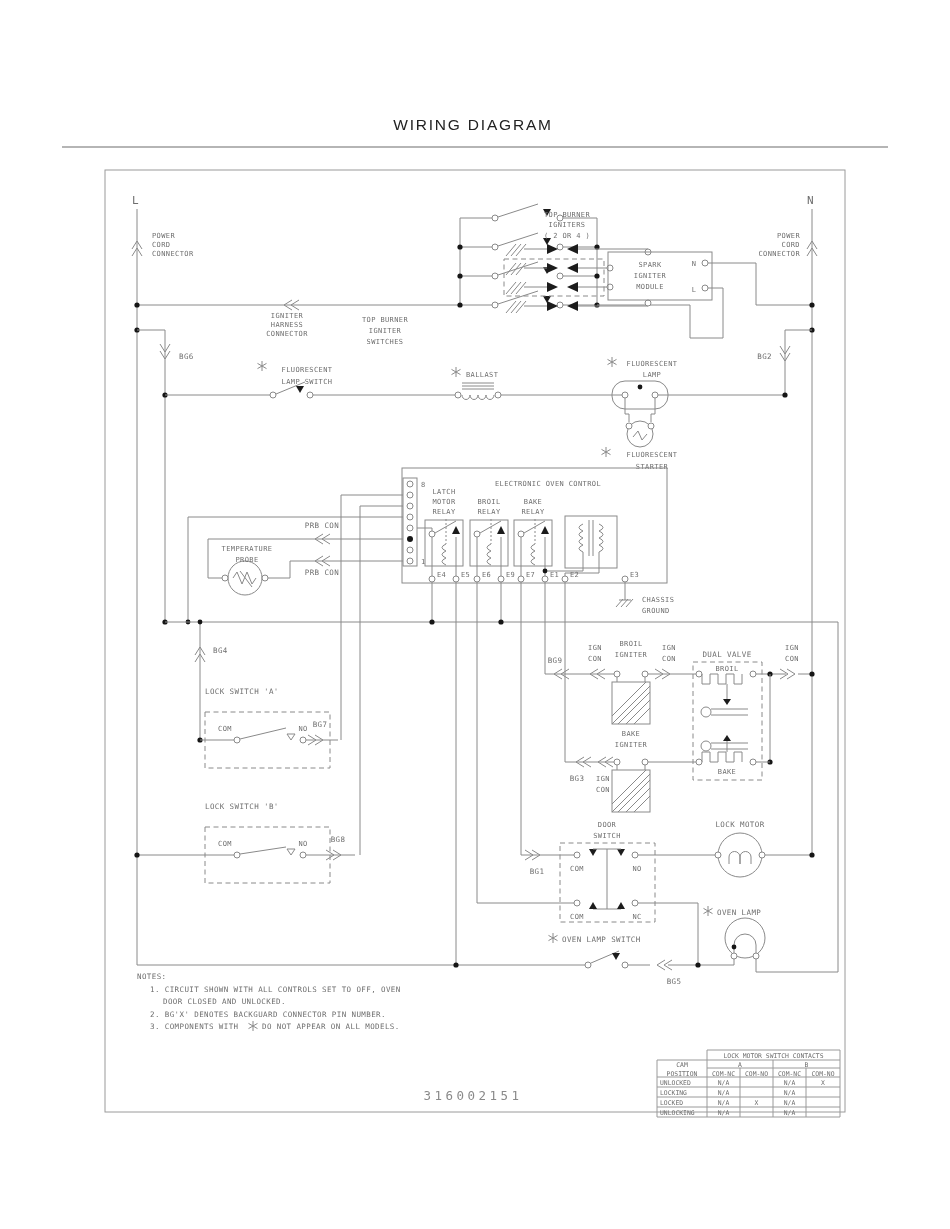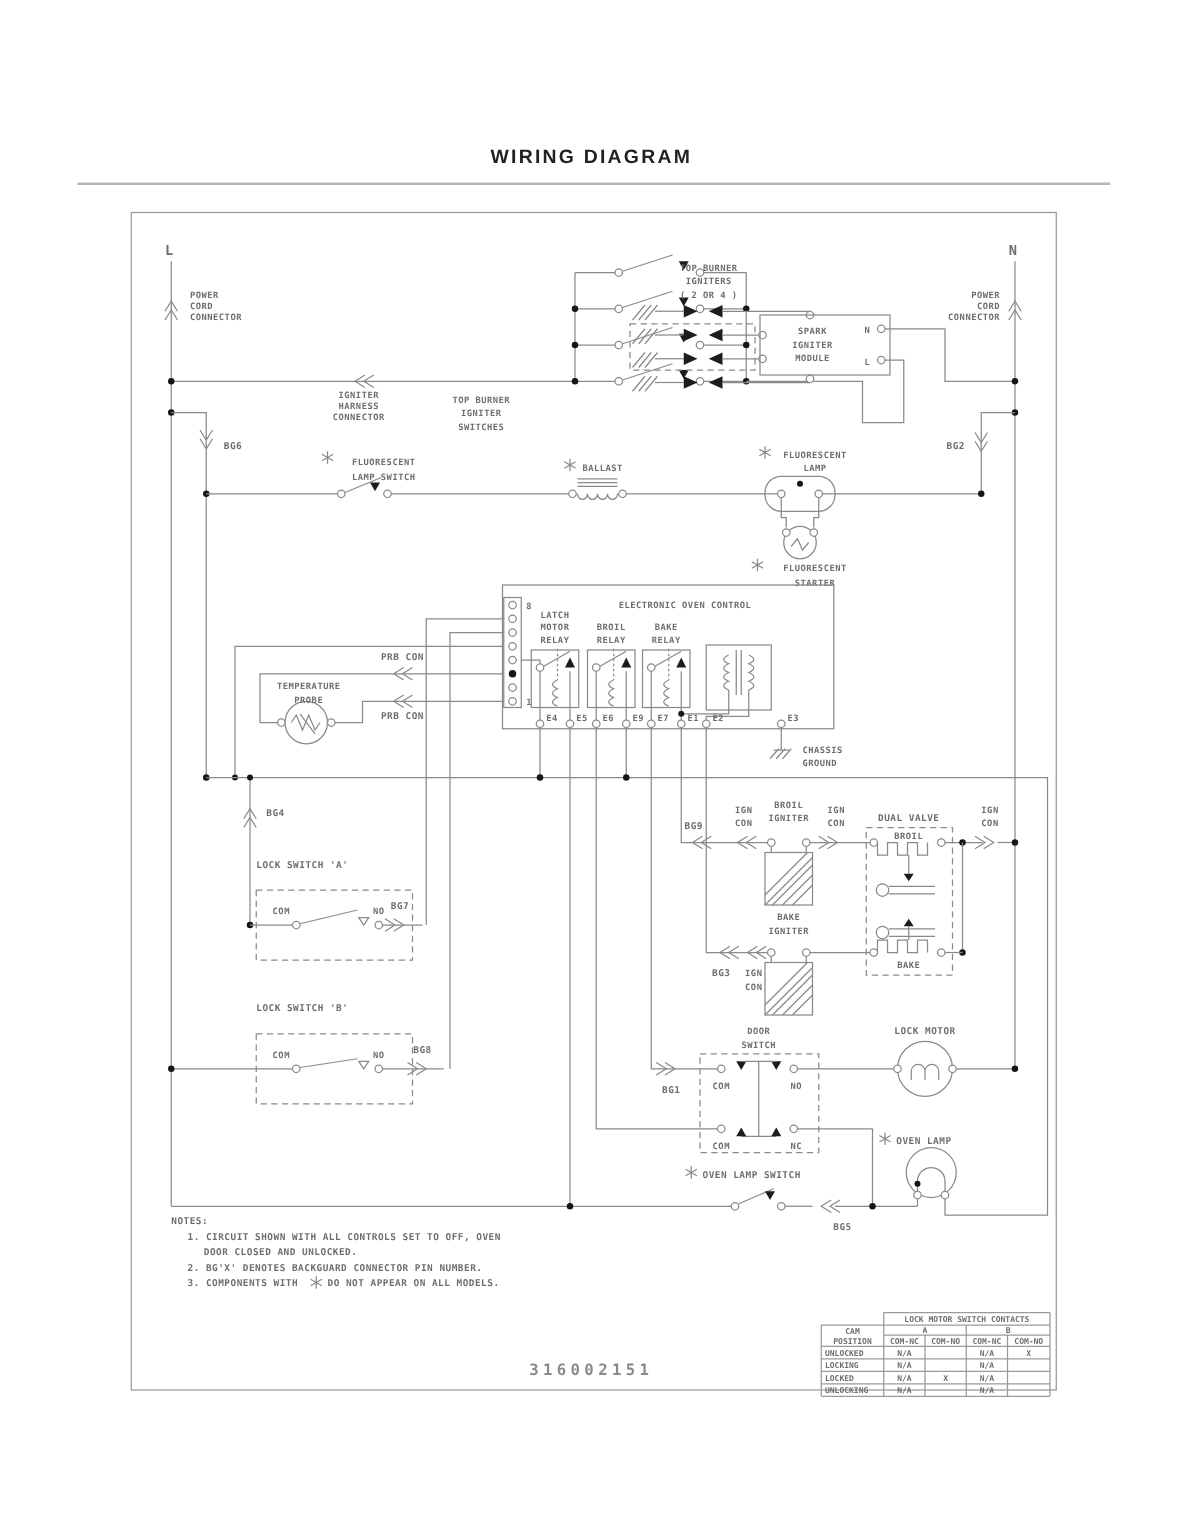--- a/index.html
+++ b/index.html
@@ -1,17 +1,17 @@
 <!DOCTYPE html>
 <html><head>
 <meta charset="utf-8">
 <style>
   html,body{margin:0;padding:0;background:#ffffff;}
   .page{position:relative;width:950px;height:1229px;background:#fff;overflow:hidden;
-        font-family:"DejaVu Sans Mono",monospace;font-weight:bold;}
+        font-family:"DejaVu Sans Mono",monospace;}
   svg text{font-family:"DejaVu Sans Mono",monospace;fill:#6e6e6e;font-size:7.5px;letter-spacing:.4px;}
   svg .t-mid{text-anchor:middle}
   svg .t-end{text-anchor:end}
   svg .ttl{font-family:"Liberation Sans",sans-serif;font-size:15.5px;fill:#222;letter-spacing:1.8px;text-anchor:middle}
   svg .pn{font-size:12.5px;letter-spacing:3.5px;fill:#8a8a8a;text-anchor:middle}
   svg .ln{font-size:11px;}
   svg .sm{font-size:7px;}
   svg .tbl{font-size:6.4px;letter-spacing:0;}
   svg .tbl-m{font-size:6.4px;letter-spacing:0;text-anchor:middle}
   .w{stroke:#8a8a8a;fill:none;stroke-width:1}

